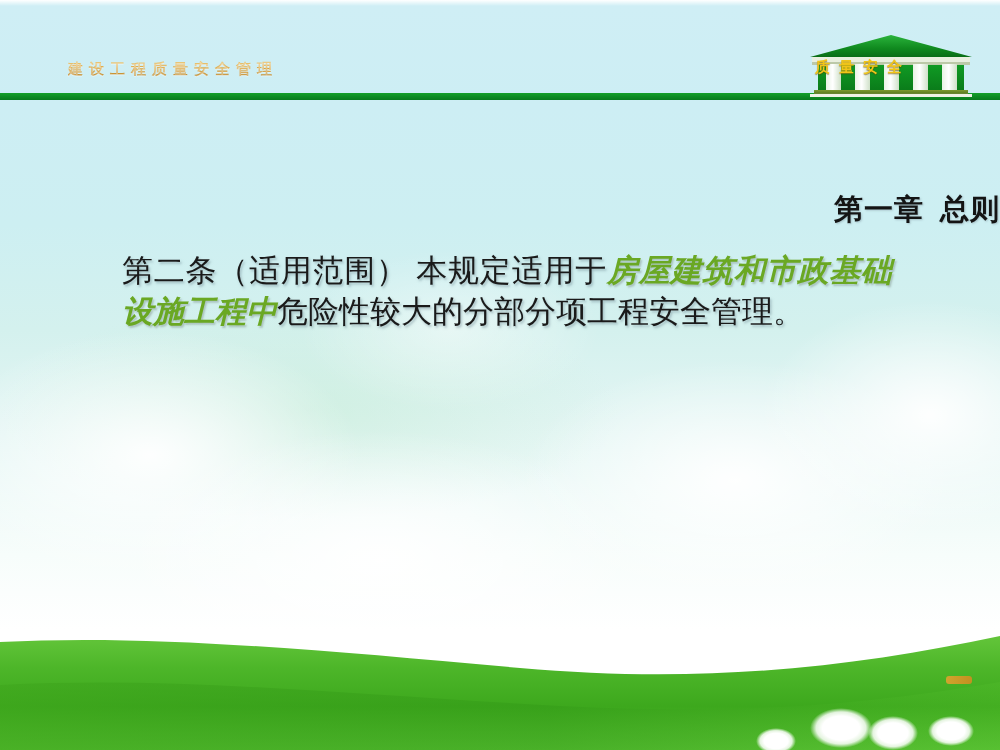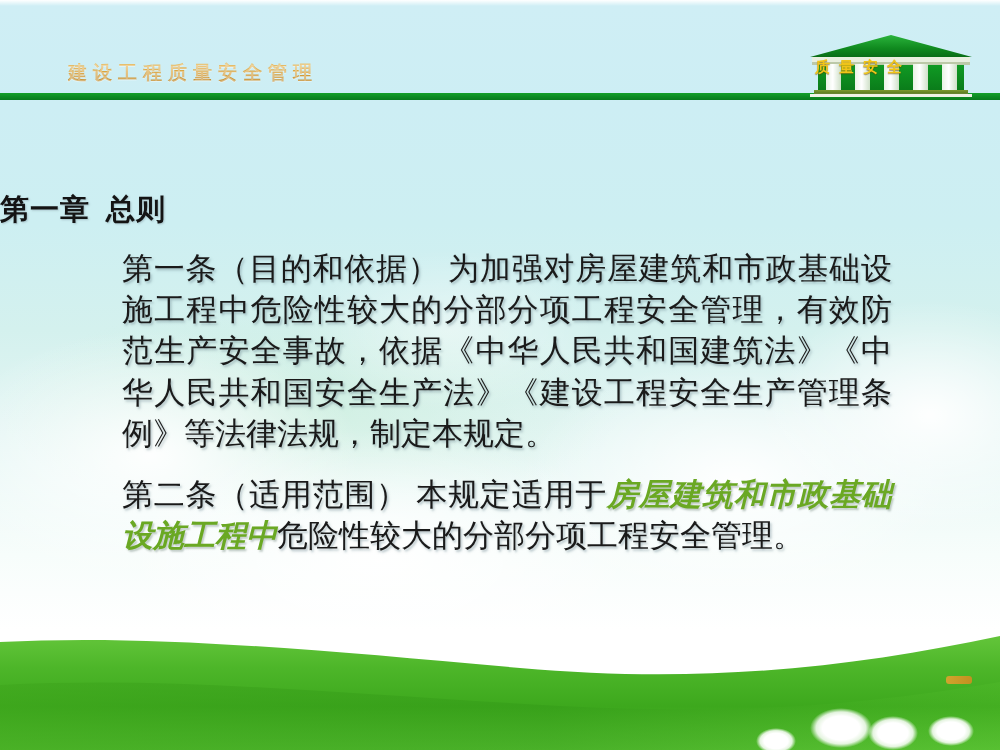--- a/index.html
+++ b/index.html
@@ -87,21 +87,21 @@
   .header-rule {
     position: absolute;
     left: 0; top: 93px; width: 1000px; height: 7px;
     background: linear-gradient(180deg, #14a02a 0%, #0c8a22 55%, #0a7a1d 100%);
   }
 
   .header-title {
     position: absolute;
     left: 68px; top: 60px;
     font-family: "DejaVu Sans", "Liberation Sans", sans-serif;
-    font-size: 19px;
+    font-size: 15px;
     font-weight: bold;
     letter-spacing: 6px;
     color: #d9a441;
     background: linear-gradient(180deg, #f0d18a 0%, #d8a33f 45%, #b9832a 100%);
     -webkit-background-clip: text;
     background-clip: text;
     -webkit-text-fill-color: transparent;
     text-shadow: 0 1px 0 rgba(255,255,255,0.35);
     white-space: nowrap;
   }
@@ -128,27 +128,27 @@
     pointer-events: none;
   }
 
   
   .content {
     position: absolute;
     left: 0; top: 190px; width: 1000px;
   }
 
   .chapter-title {
-    text-align: left;
+    text-align: right;
     font-family: "DejaVu Sans", "Liberation Sans", sans-serif;
     font-size: 29px;
     font-weight: bold;
     color: #141414;
     letter-spacing: 1px;
-    margin: 0 0 18px 0;
+    margin: 0 0 6px 0;
     text-shadow: 1px 1px 2px rgba(120,140,150,0.45);
   }
   .chapter-title .gap { display: inline-block; width: 16px; }
 
   .para {
     margin: 0 0 4px 0;
     padding: 0 108px 0 122px;
     font-family: "Liberation Serif", "DejaVu Serif", serif;
     font-size: 31px;
     line-height: 1.33;
@@ -250,19 +250,18 @@
       <rect x="8" y="57" width="154" height="6" fill="url(#gBase)"></rect>
       <rect x="4" y="61" width="162" height="3" fill="#eef2e6"></rect>
     </svg>
     <div class="logo-text">质量安全</div>
   </div>
 
   <div class="content">
 
     <div class="chapter-title"><span>第一章</span><span class="gap"></span><span>总则</span></div>
 
-    <p class="para p1"><span>第一条（目的和依据）  为加强对房屋建筑和市政基础设施工程中危险性较大的分部分项工程安全管理，有效防范生产安全事故，依据《中华人民共和国建筑法》《中华人民共和国安全生产法》《建设工程安全生产管理条例》等法律法规，制定本规定。</span></p>
 
     <p class="para p2"><span>第二条（适用范围）  本规定适用于</span><span class="hl">房屋建筑和市政基础设施工程中</span><span>危险性较大的分部分项工程安全管理。</span></p>
 
   </div>
 
 </div>
 
 </body></html>

